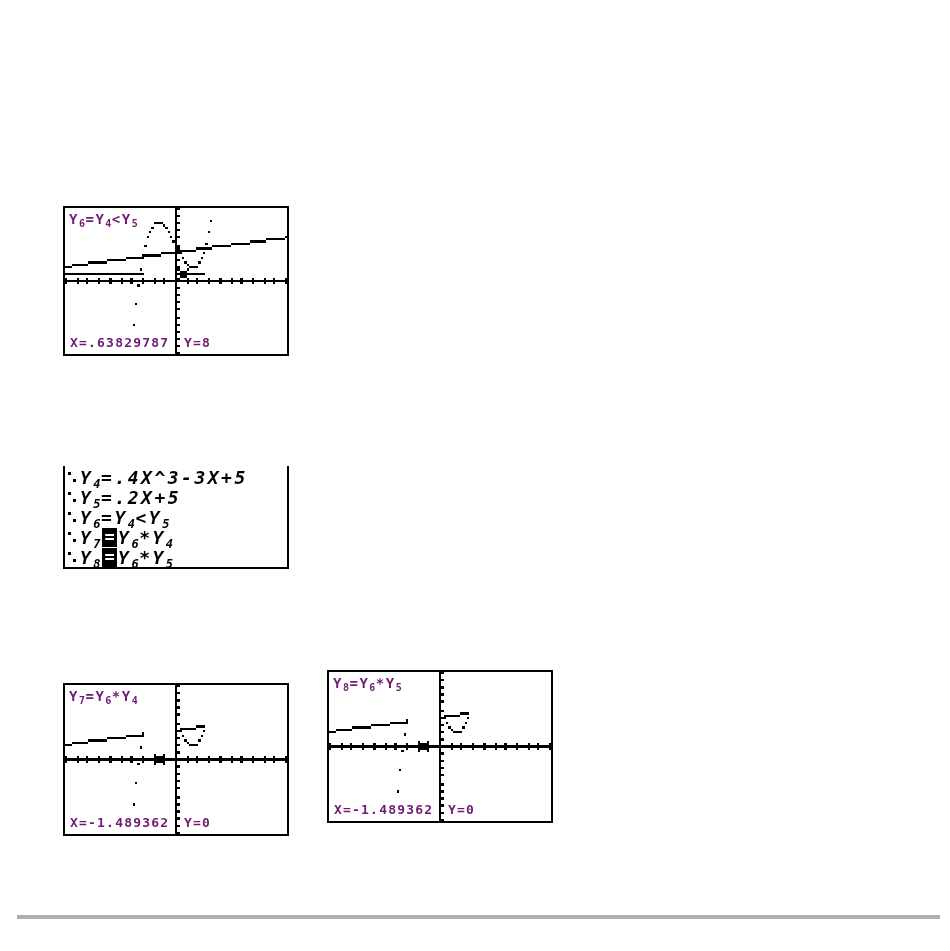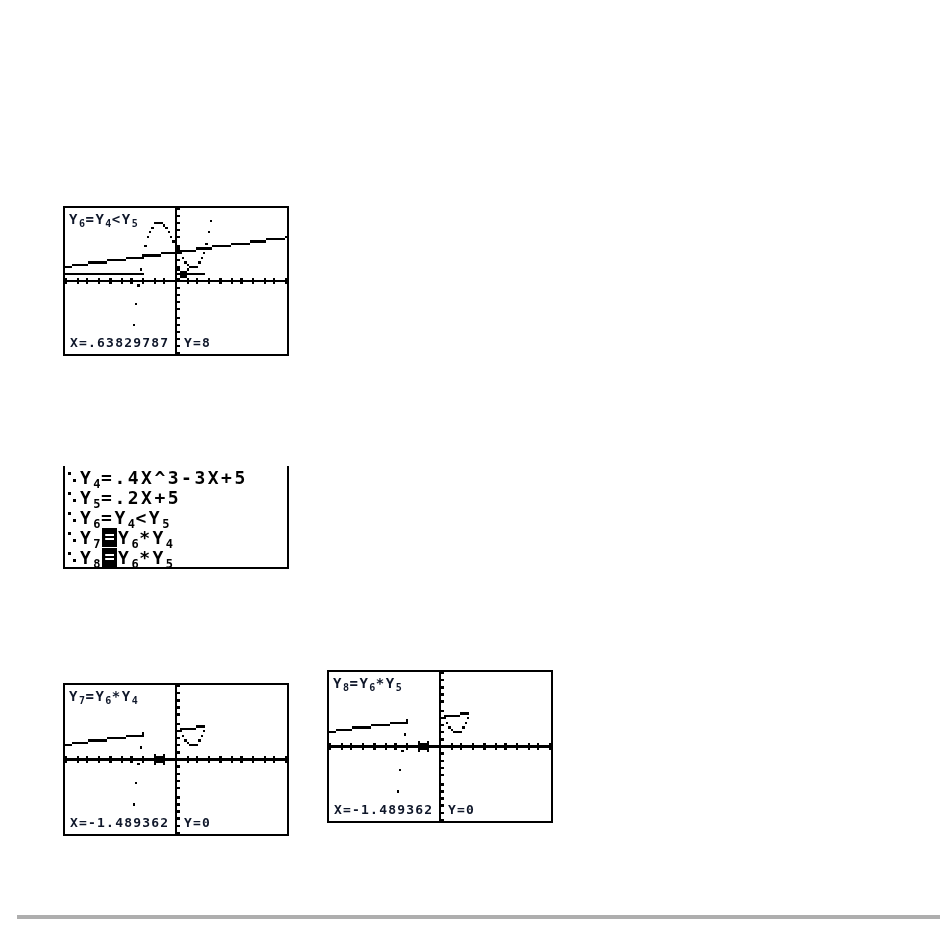--- a/index.html
+++ b/index.html
@@ -3,27 +3,27 @@
 <meta charset="utf-8">
 <style>
   html,body{margin:0;padding:0;}
   body{
     width:950px;height:951px;position:relative;background:#ffffff;
     font-family:"Liberation Sans", sans-serif;overflow:hidden;
   }
   .calc-screen{
     position:absolute;background:#ffffff;border:2px solid #000;
   }
-  .calc-screen.no-top{border-top:none;}
+  .calc-screen.no-top{border-top:none;font-style:italic;}
   .lcd{position:absolute;inset:0;}
   .lcd svg{display:block;width:100%;height:100%;}
   .ti-text{
     position:absolute;
     font-family:"DejaVu Sans Mono", monospace;
-    font-weight:bold;color:#0f172a;background:#ffffff;
+    font-weight:bold;color:#701a75;background:#ffffff;
     font-size:14px;letter-spacing:1.5px;line-height:17px;
     white-space:nowrap;
   }
   .ti-text sub{
     font-size:10px;letter-spacing:0.5px;vertical-align:-3px;line-height:0;
   }
   .graph-title{left:2px;top:2px;padding:1px 4px 1px 2px;}
   .readout-x{left:3px;bottom:2px;padding:2px 4px 1px 2px;font-size:13px;letter-spacing:1.2px;}
   .readout-y{left:117px;bottom:2px;padding:2px 4px 1px 2px;font-size:13px;letter-spacing:1.2px;}
   

